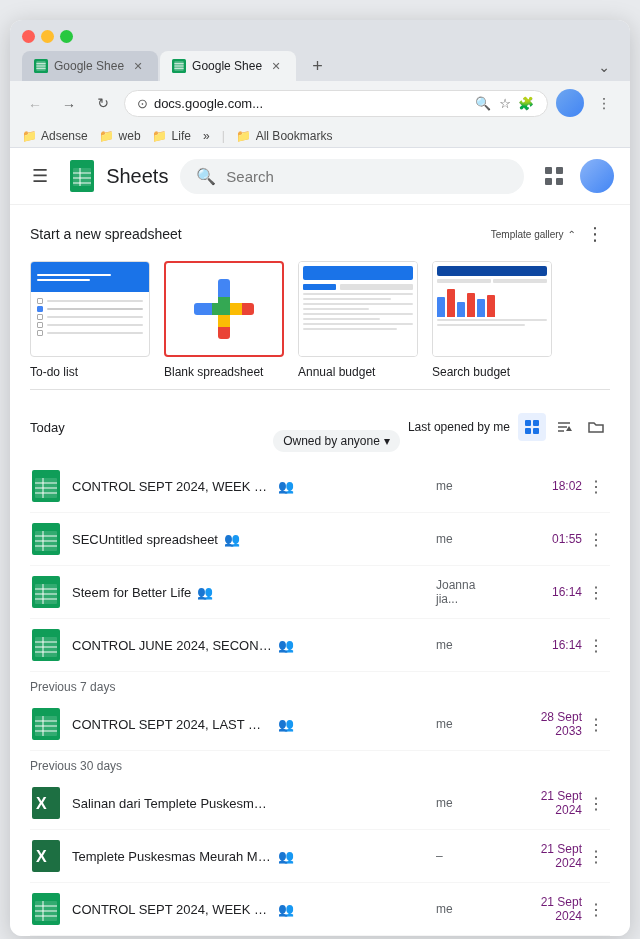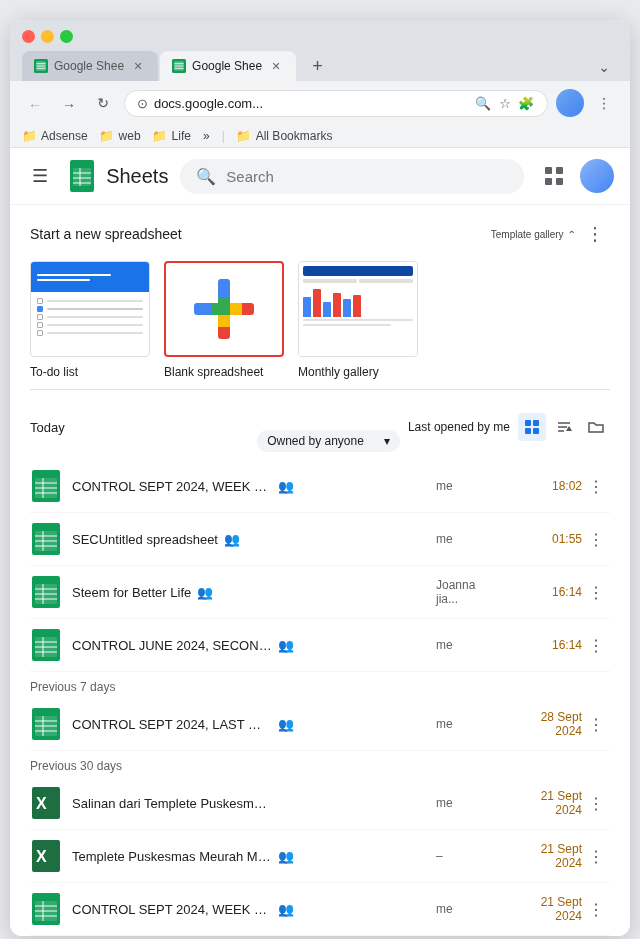--- a/index.html
+++ b/index.html
@@ -351,21 +351,21 @@
       color: #202124;
       font-weight: 500;
     }
     .recent-filters {
       display: flex;
       align-items: center;
       gap: 8px;
       margin-left: auto;
     }
     .owned-filter {
-      display: flex; align-items: center; gap: 20px;
+      display: flex; align-items: center; gap: 4px;
       font-size: 12px; color: #202124;
       background: #f1f3f4; border-radius: 16px;
       padding: 4px 10px; cursor: pointer; margin-top: 28px;
     }
     .last-opened-label {
       font-size: 12px; color: #202124; cursor: pointer;
     }
     .view-icons {
       display: flex; gap: 4px; align-items: center;
     }
@@ -420,21 +420,21 @@
     .file-meta {
       display: flex; align-items: center; gap: 16px;
       margin-left: auto;
       flex-shrink: 0;
     }
     .file-owner {
       font-size: 12px; color: #5f6368;
       width: 60px;
     }
     .file-time {
-      font-size: 12px; color: #a16207;
+      font-size: 12px; color: #701a75;
       width: 70px;
       text-align: right;
     }
     .file-more-btn {
       width: 28px; height: 28px;
       display: flex; align-items: center; justify-content: center;
       color: #555; cursor: pointer; border-radius: 50%;
       font-size: 16px;
     }
   </style>
@@ -607,20 +607,40 @@
         <div class="template-card">
           <div class="template-thumb blank">
             <div class="plus-icon-big">
               <div class="plus-h" style="background:linear-gradient(90deg,#4285f4 0%, #4285f4 30%, #34a853 30%, #34a853 60%, #fbbc04 60%, #fbbc04 80%, #ea4335 80%);"></div>
               <div class="plus-v" style="background:linear-gradient(180deg,#4285f4 0%, #4285f4 30%, #34a853 30%, #34a853 60%, #fbbc04 60%, #fbbc04 80%, #ea4335 80%);"></div>
             </div>
           </div>
           <span class="template-label">Blank spreadsheet</span>
         </div>
 
+        <div class="template-card">
+          <div class="template-thumb">
+            <div class="annual-preview">
+              <div class="annual-header-bar"></div>
+              <div style="display:flex;gap:4px;margin-bottom:3px;">
+                <div style="background:#1a73e8;height:6px;width:30%;border-radius:1px;"></div>
+                <div style="background:#e0e0e0;height:6px;flex:1;border-radius:1px;"></div>
+              </div>
+              <div class="annual-line"></div>
+              <div class="annual-line" style="width:80%;"></div>
+              <div class="annual-line"></div>
+              <div class="annual-line" style="width:60%;"></div>
+              <div class="annual-line"></div>
+              <div class="annual-line" style="width:70%;"></div>
+              <div class="annual-line"></div>
+              <div class="annual-line" style="width:85%;"></div>
+            </div>
+          </div>
+          <span class="template-label">Annual budget</span>
+        </div>
 
         <div class="template-card">
           <div class="template-thumb">
             <div class="monthly-preview">
               <div class="monthly-header-bar"></div>
               <div style="display:flex;gap:2px;margin:2px 0;">
                 <div style="height:4px;background:#e0e0e0;flex:1;border-radius:1px;"></div>
                 <div style="height:4px;background:#e0e0e0;flex:1;border-radius:1px;"></div>
               </div>
               <div class="monthly-chart">
@@ -628,21 +648,21 @@
                 <div class="bar" style="height:28px;background:#ea4335;"></div>
                 <div class="bar" style="height:15px;background:#4285f4;"></div>
                 <div class="bar" style="height:24px;background:#ea4335;"></div>
                 <div class="bar" style="height:18px;background:#4285f4;"></div>
                 <div class="bar" style="height:22px;background:#ea4335;"></div>
               </div>
               <div style="height:2px;background:#e0e0e0;margin-top:2px;border-radius:1px;"></div>
               <div style="height:2px;background:#e0e0e0;margin-top:3px;width:80%;border-radius:1px;"></div>
             </div>
           </div>
-          <span class="template-label">Monthly gallery</span>
+          <span class="template-label">Search budget</span>
         </div>
 
       </div>
     </div>
 
     <div class="recent-section">
       <div class="recent-header">
         <span class="recent-title">Today</span>
         <div class="recent-filters">
           <div class="owned-filter">
@@ -789,21 +809,21 @@
               </svg>
           </div>
           <div class="file-info">
             <div class="file-name-row">
               <span class="file-name">CONTROL SEPT 2024, LAST WEEK - T...</span>
               <span class="shared-icon">👥</span>
             </div>
           </div>
           <div class="file-meta">
             <span class="file-owner">me</span>
-            <span class="file-time">28 Sept 2024</span>
+            <span class="file-time">28 Sept 2033</span>
           </div>
           <div class="file-more-btn">⋮</div>
         </div>
       </div>
 
       <div class="section-label">Previous 30 days</div>
       <div class="file-list">
 
         <div class="file-row">
           <div class="file-icon">

